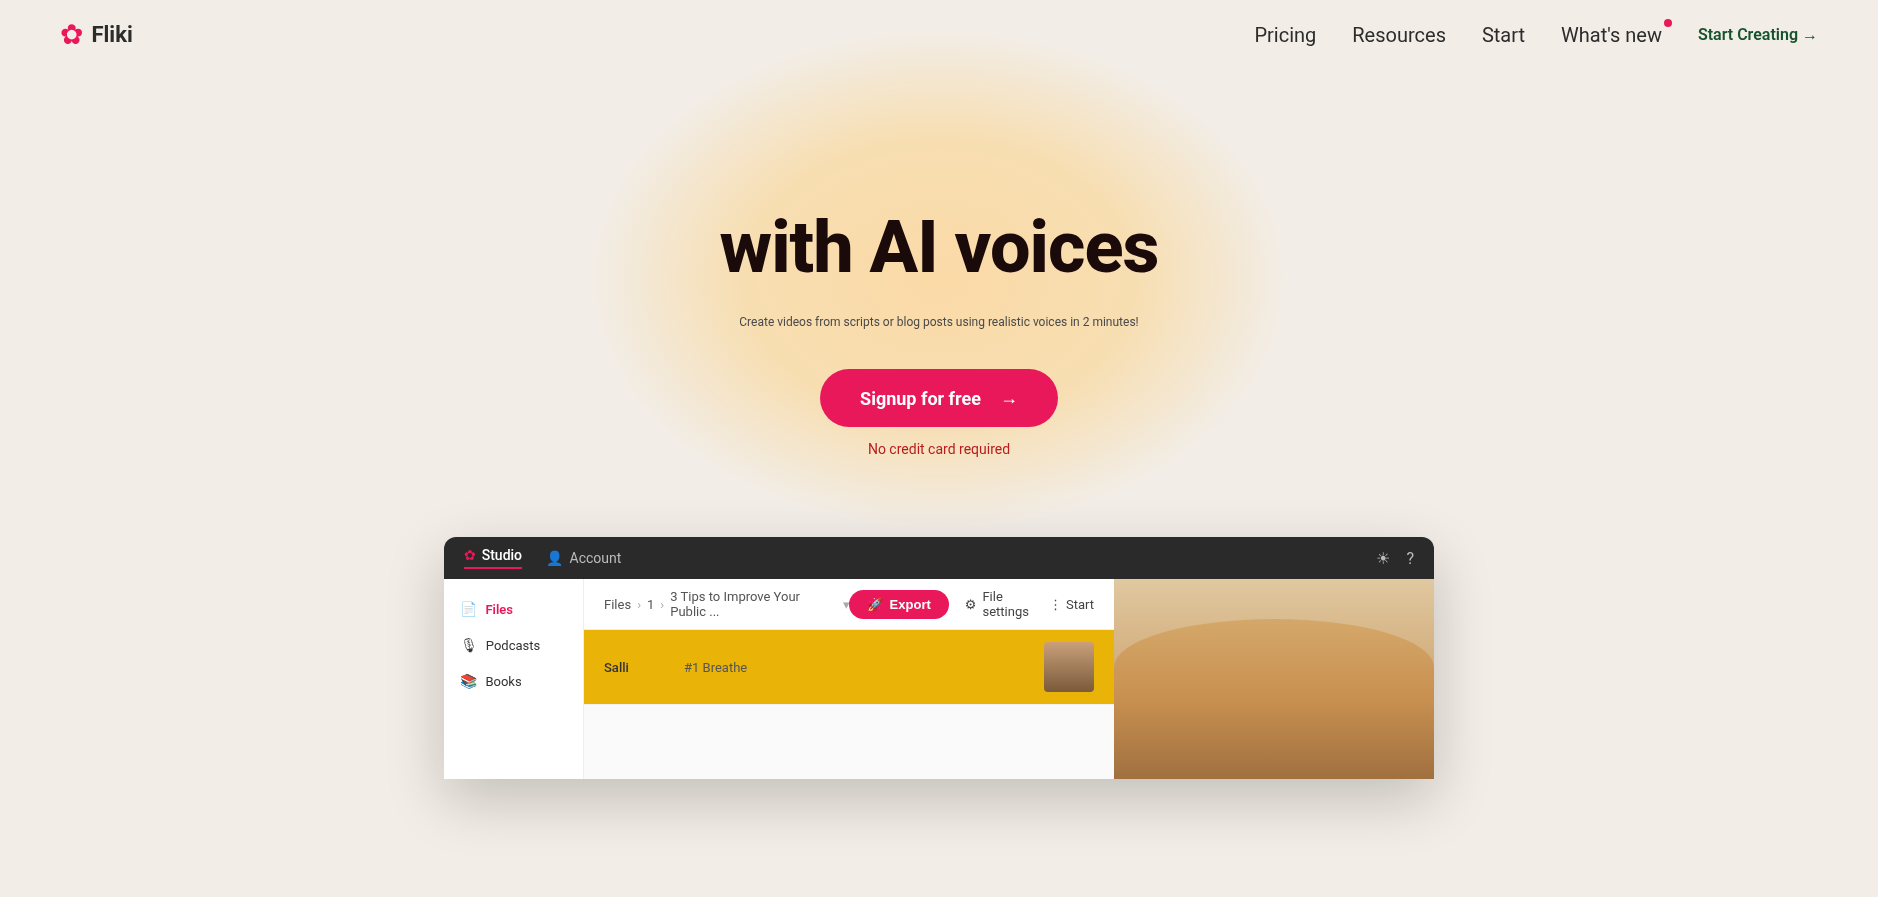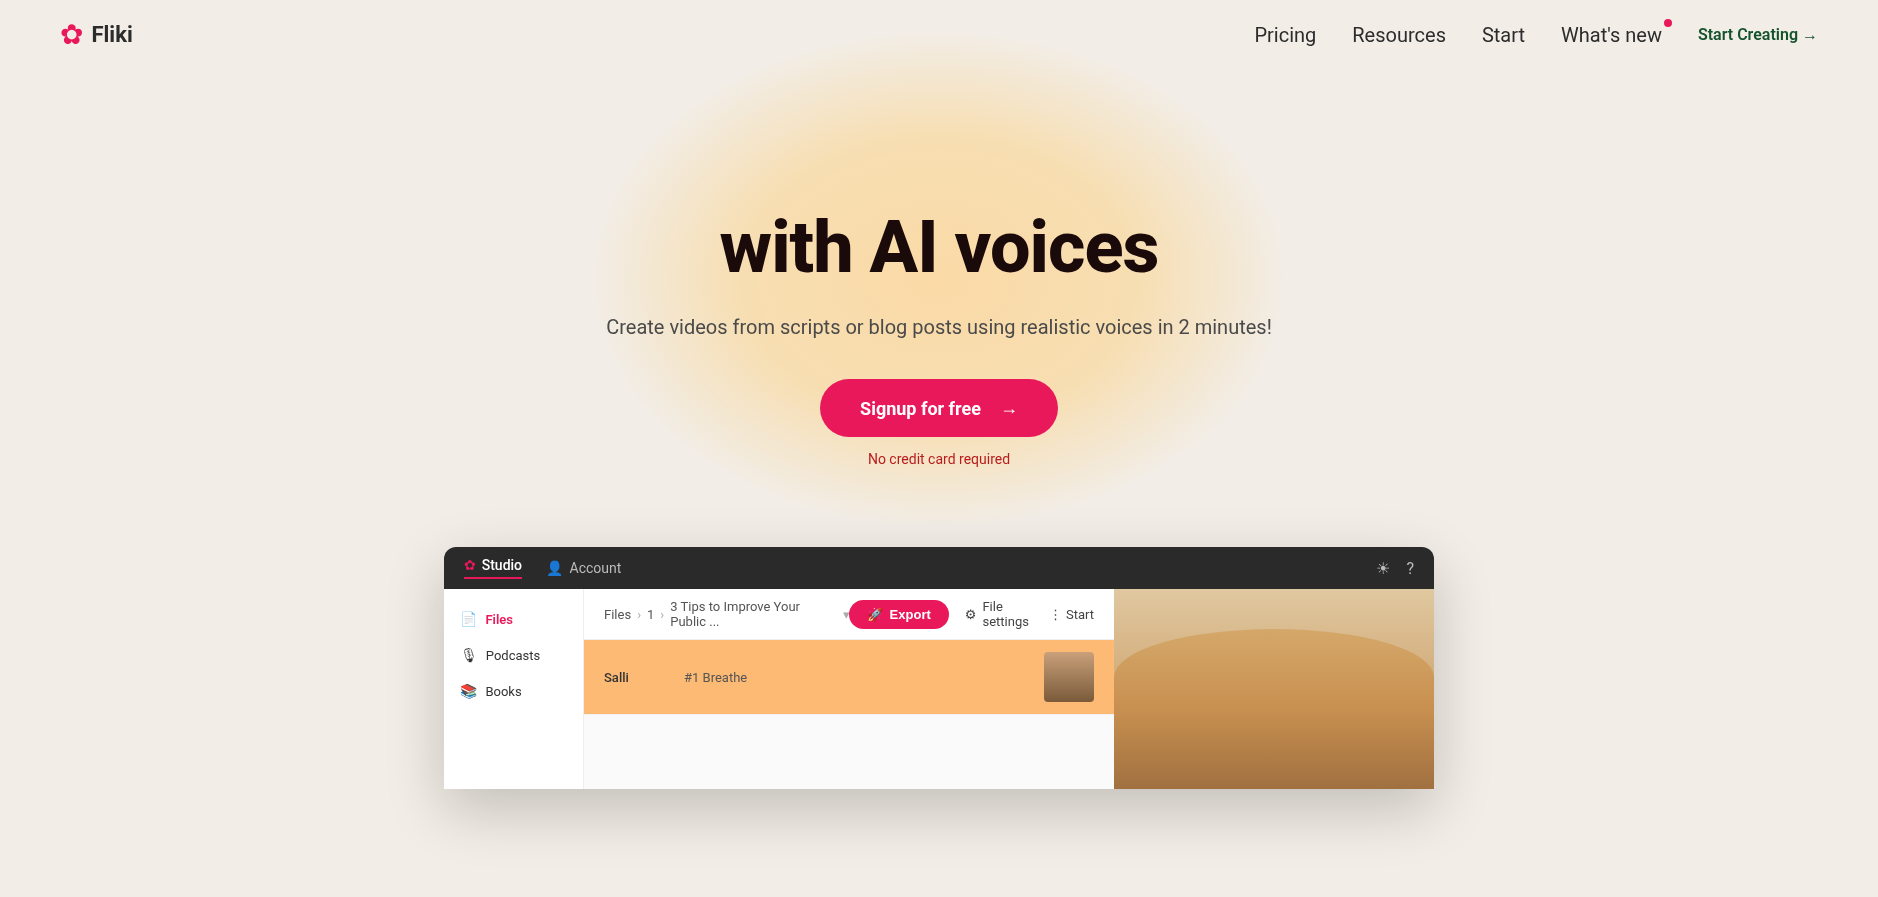--- a/index.html
+++ b/index.html
@@ -110,21 +110,21 @@
     .hero-title {
       font-size: 72px;
       font-weight: 800;
       color: #1a0a0a;
       line-height: 1.1;
       margin-bottom: 28px;
       letter-spacing: -1px;
     }
 
     .hero-subtitle {
-      font-size: 20px;
+      font-size: 12px;
       color: #4a4a4a;
       margin-bottom: 40px;
       font-weight: 400;
     }
 
     .signup-btn {
       display: inline-flex;
       align-items: center;
       gap: 19px;
       background-color: #e8185a;
@@ -318,21 +318,21 @@
     
     .app-table {
       padding: 0;
     }
 
     .table-row {
       display: flex;
       align-items: center;
       padding: 12px 20px;
       border-bottom: 1px solid #f0f0f0;
-      background: #fdba74;
+      background: #eab308;
     }
 
     .table-row-name {
       width: 80px;
       font-size: 13px;
       color: #333;
       font-weight: 500;
     }
 
     .table-row-title {

